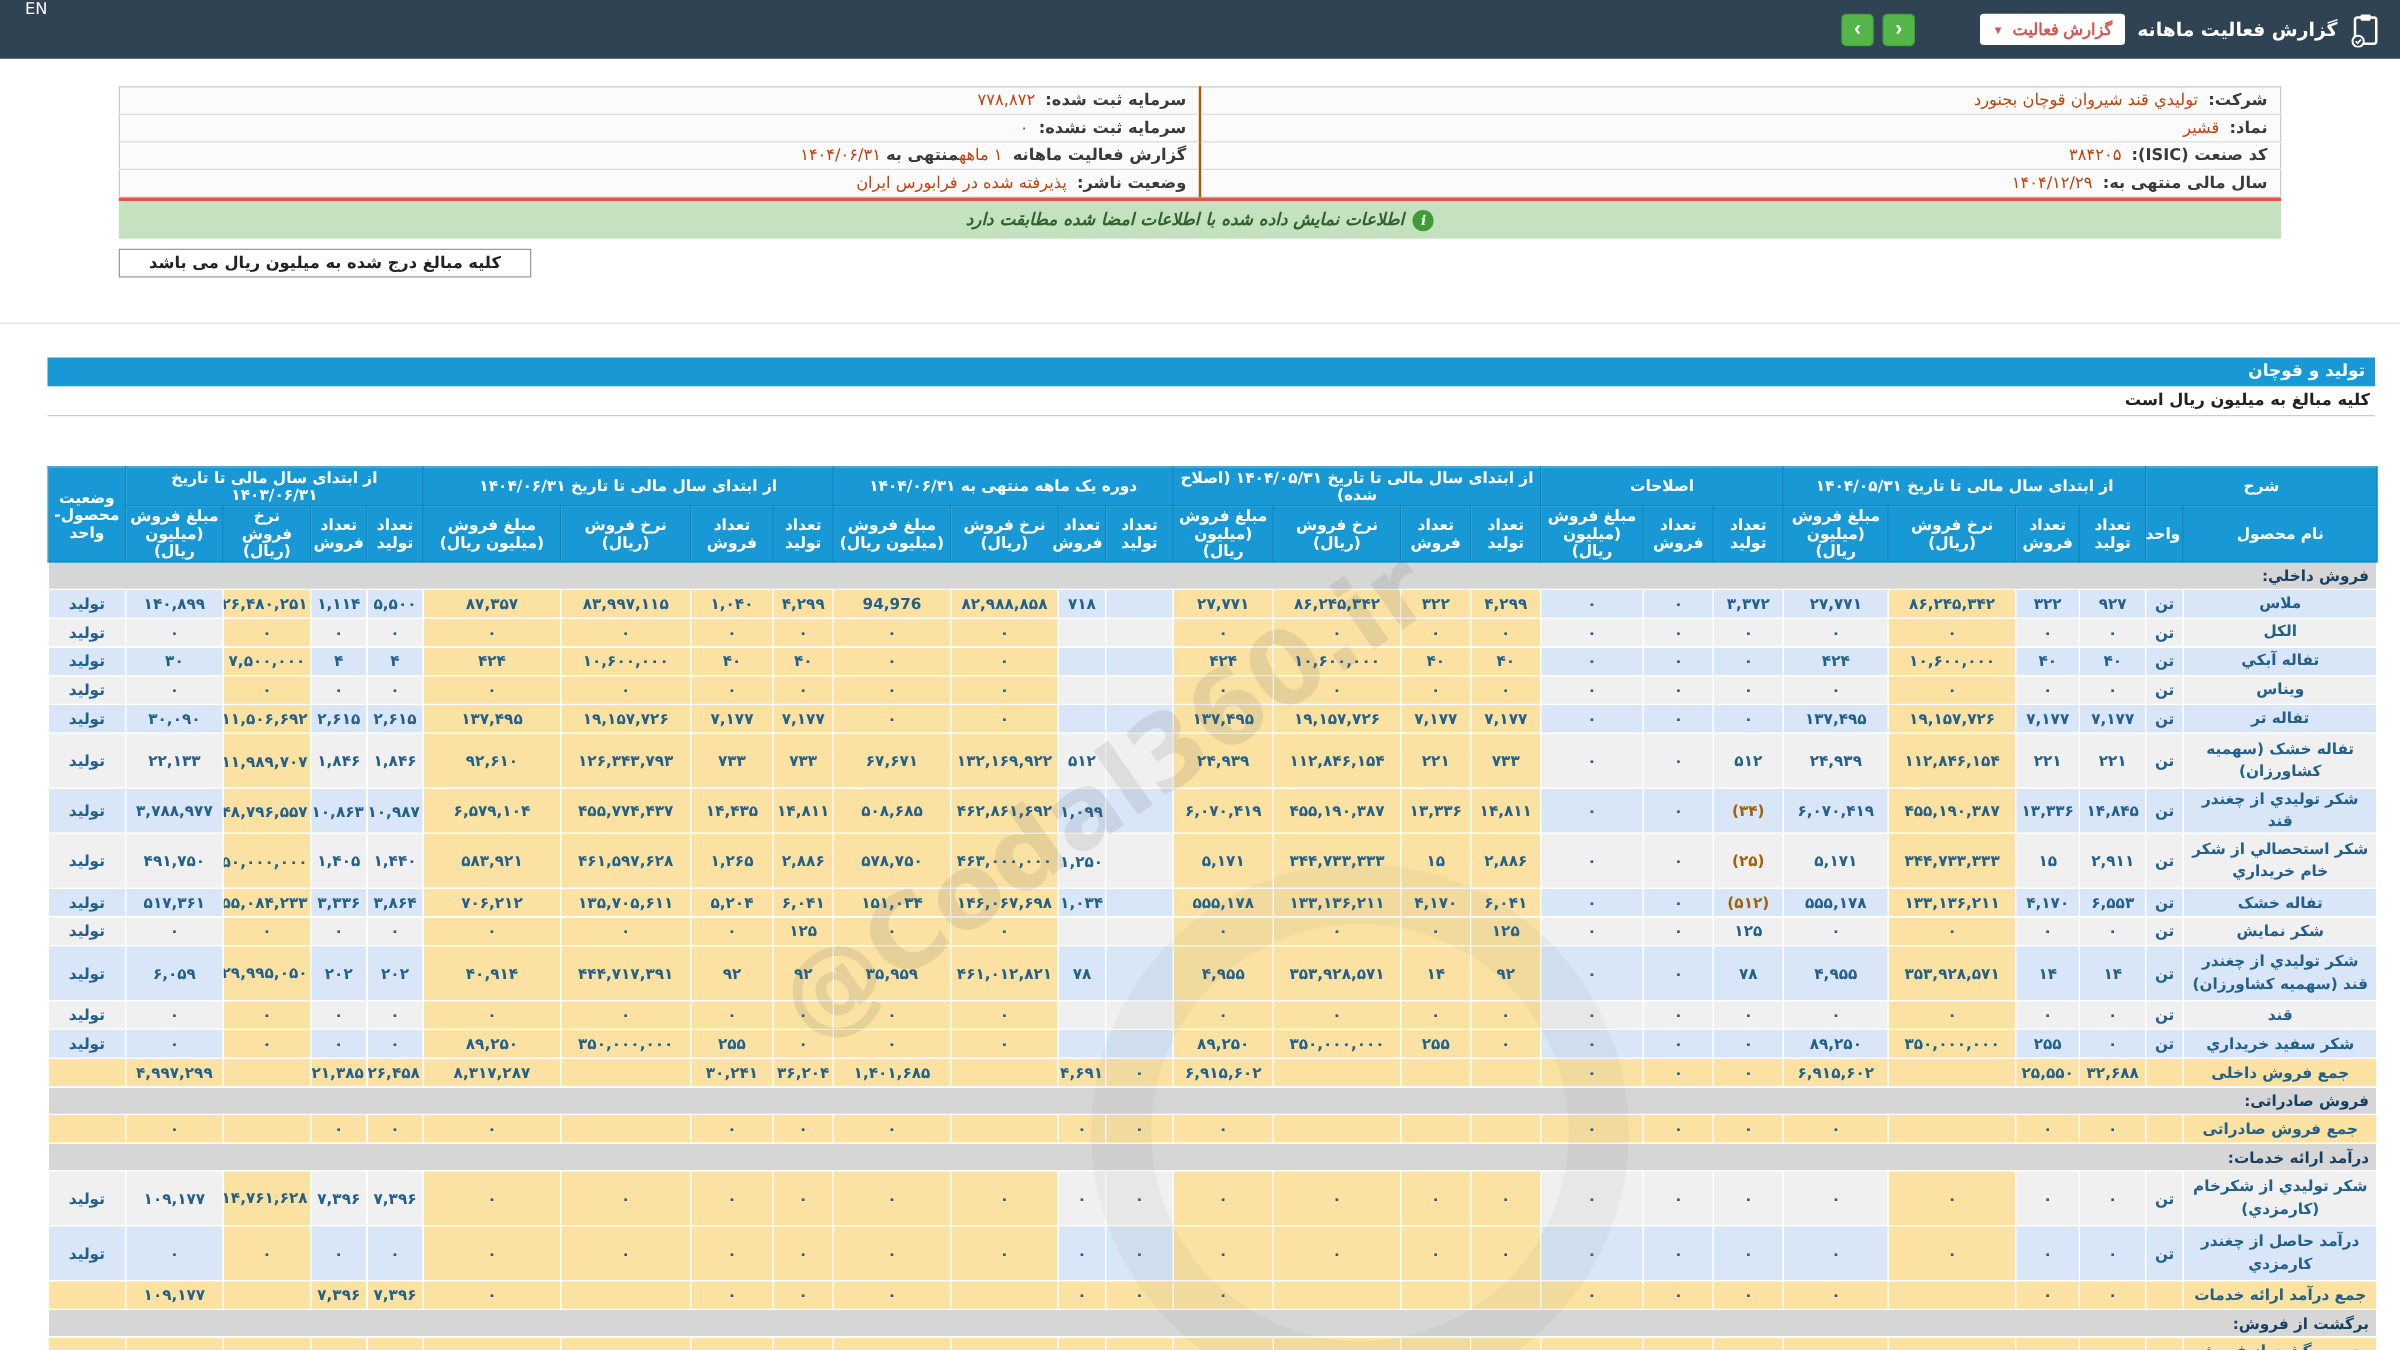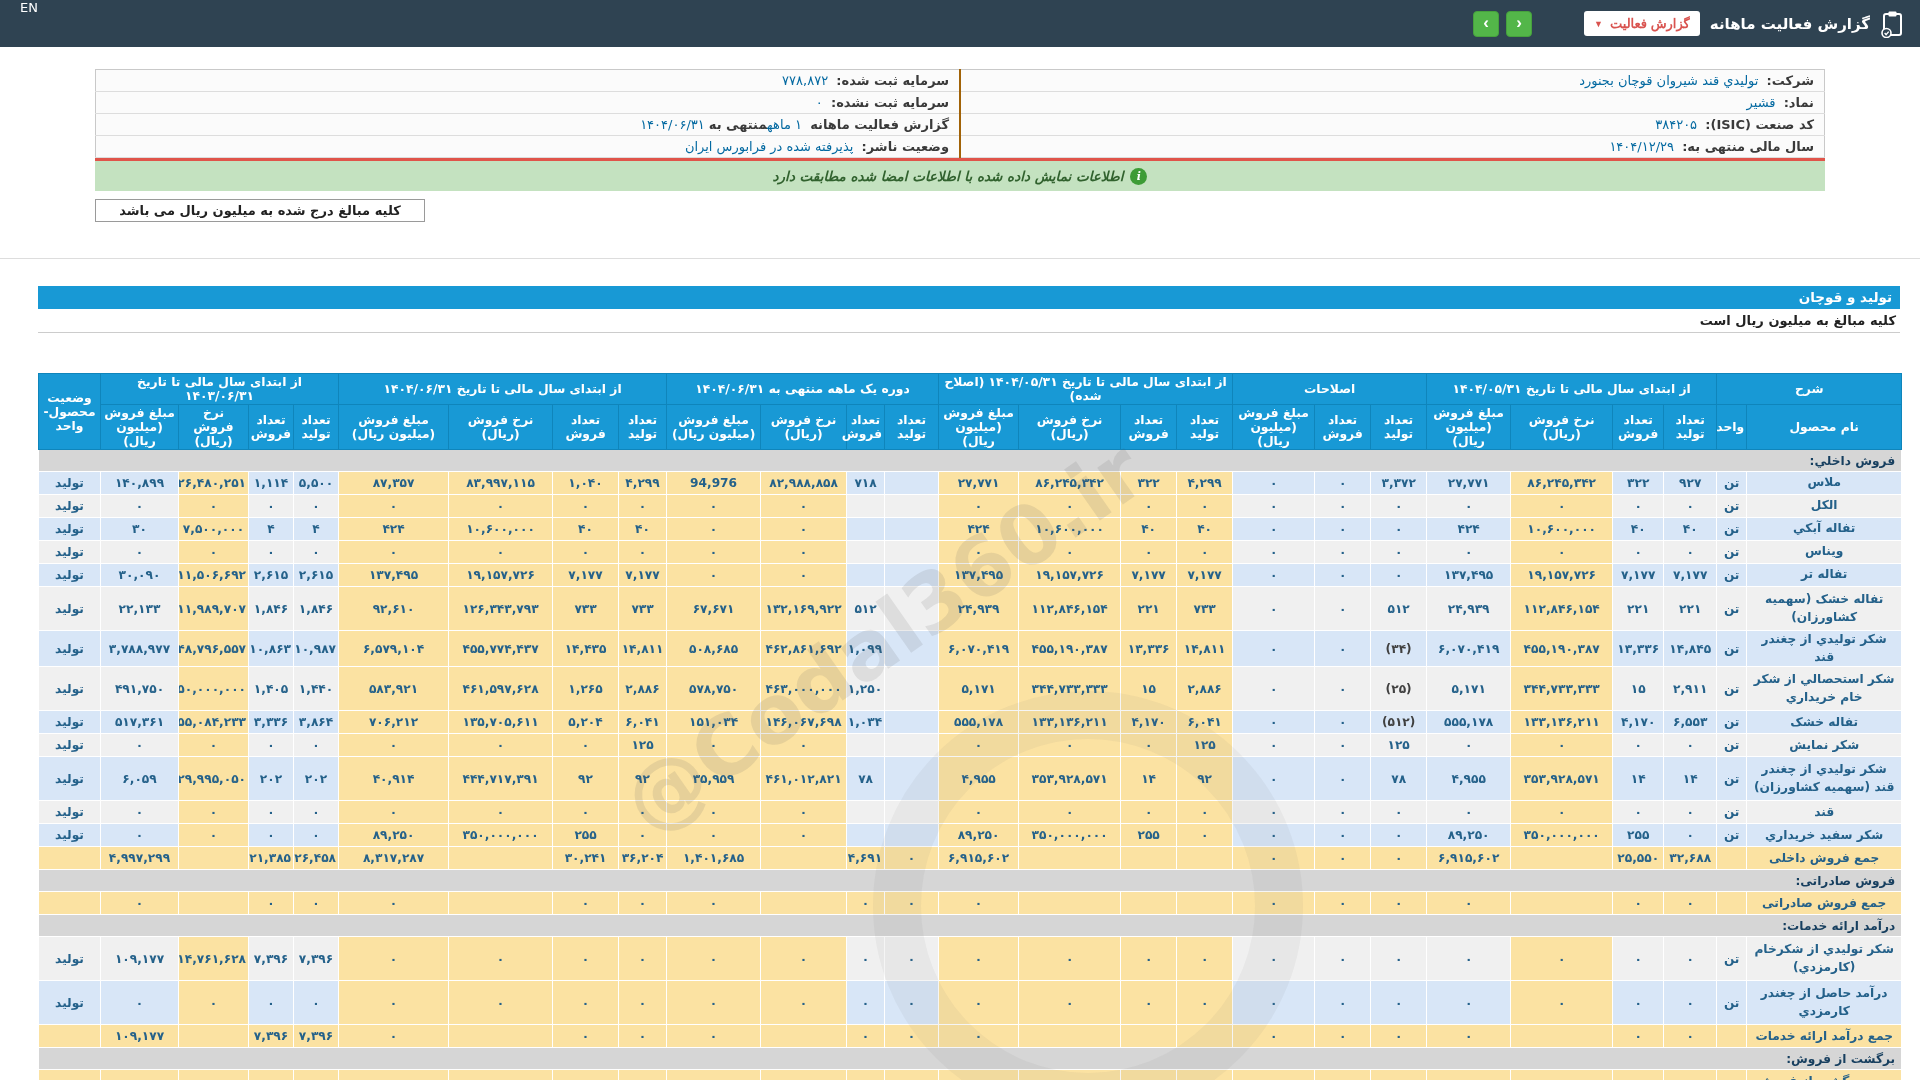--- a/index.html
+++ b/index.html
@@ -21,21 +21,21 @@
              display:flex; align-items:center; justify-content:center; cursor:pointer;
              line-height:1; padding-bottom:2px; }
   .en-label { position:absolute; left:20px; top:0; color:#fff; font-size:13px; cursor:pointer; }
 
   
   .info-wrap { margin:22px 95px 0 95px; }
   .info-table { width:100%; direction:rtl; border-collapse:collapse; border:1px solid #c9c9c9; background:#fbfbfb; }
   .info-table td { height:22px; border-bottom:1px solid #ddd; font-size:13px; padding:0 10px; width:50%; }
   .info-table td.divcell { border-left:2px solid #a16207; }
   .info-label { font-weight:bold; color:#3a3a3a; }
-  .info-value { color:#0369a1; padding-right:4px; }
+  .info-value { color:#c2410c; padding-right:4px; }
   .red-line { height:3px; background:#e0544a; }
   .green-bar { height:30px; background:#c4e2c0; display:flex; align-items:center;
                justify-content:center; direction:rtl; gap:7px; }
   .green-bar .txt { color:#31622e; font-size:13.5px; font-weight:bold;font-style:italic; }
   .info-icon { width:17px; height:17px; border-radius:50%; background:#3d9c36; color:#fff;
                font-size:11px; font-weight:bold; display:flex; align-items:center;
                justify-content:center; font-family:"DejaVu Serif", serif; font-style:italic; }
   .million-box { margin-top:8px; width:330px; border:1px solid #9a9a9a; background:#fff;
                  text-align:center; font-size:13px; font-weight:bold; color:#222;
                  padding:3px 0; direction:rtl; }
@@ -58,21 +58,21 @@
                    font-weight:bold; padding:0 2px; height:23px; overflow:hidden; }
   tr.row-product.sh-blue td  { background:#d8e6f7; }
   tr.row-product.sh-white td { background:#f0f0f0; }
   tr.row-product td.yc { background:#fbe2a2; }
   tr.row-product.tall td { height:44px; }
   tr.row-total td { background:#fbe2a2; }
   tr.row-total td.name-cell { font-weight:bold; }
   tr.row-section td { background:#d6d6d6; color:#173f5f; font-weight:bold;
                       text-align:right; padding:0 6px; height:22px; }
   td.name-cell { padding:0 6px; line-height:1.45; }
-  td.neg { color:#404040; }
+  td.neg { color:#a16207; }
 
   
   .watermark { position:absolute; left:548px; top:330px; width:520px; pointer-events:none;
                transform:rotate(-35deg); transform-origin:center; font-size:82px;
                color:rgba(90,90,90,0.13); font-weight:bold; white-space:nowrap; z-index:6;
                direction:ltr; }
   .wm-ring { position:absolute; left:835px; top:405px; width:430px; height:430px;
              border:48px solid rgba(120,120,120,0.07); border-radius:50%;
              pointer-events:none; z-index:5; }
 </style>

